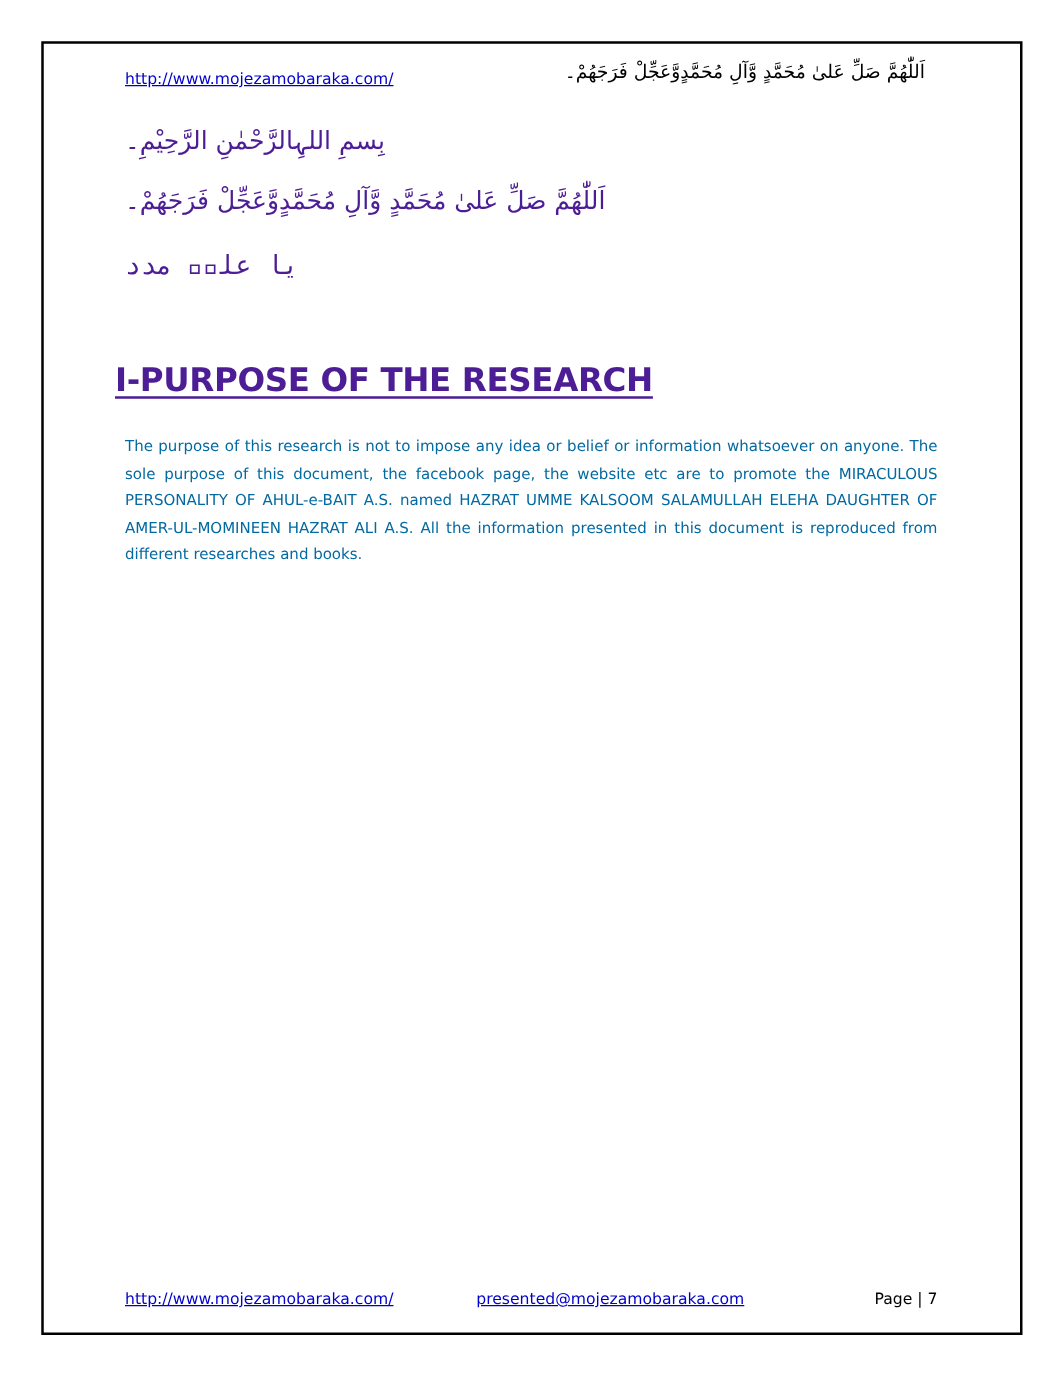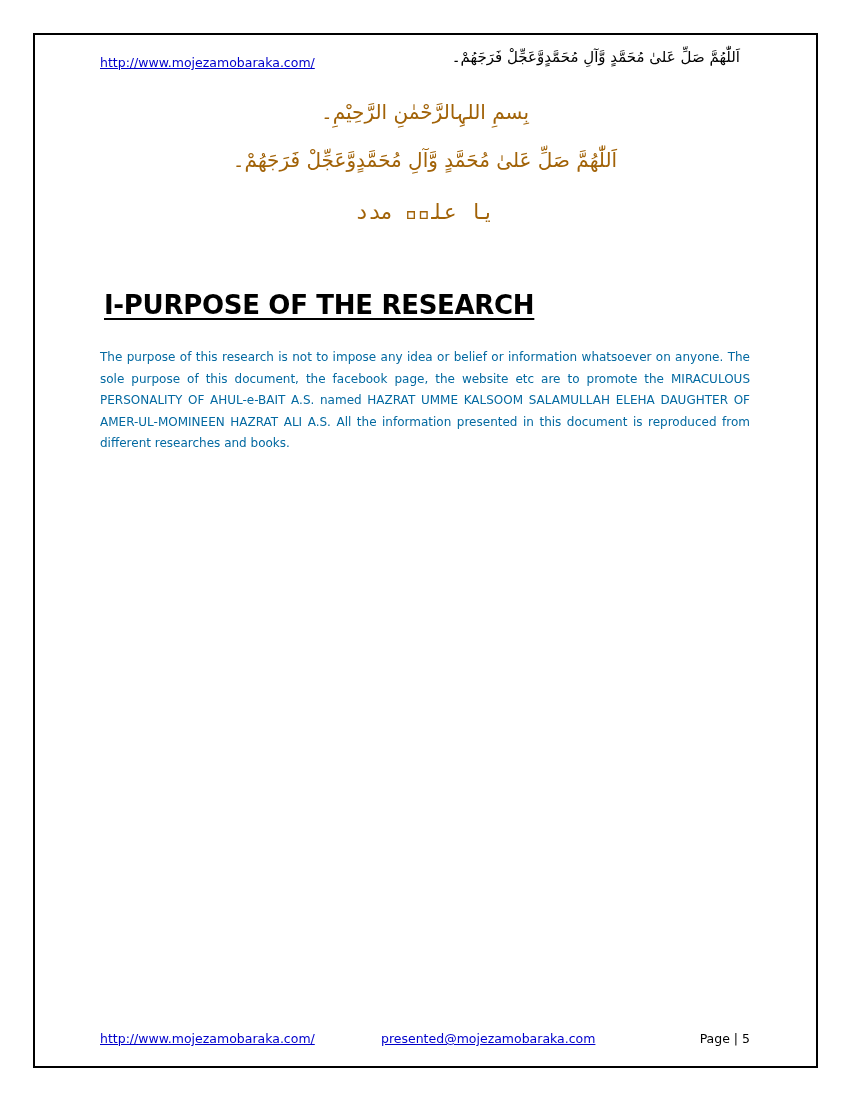--- a/index.html
+++ b/index.html
@@ -11,28 +11,28 @@
     .hdr-link {
       position: absolute; left: 100px; top: 55px;
       font-family: "DejaVu Sans", sans-serif; font-size: 12.5px;
       color: #1a0dab; text-decoration: underline; color: #0000cc;
     }
     .hdr-arabic {
       position: absolute; right: 110px; top: 48px;
       font-family: "DejaVu Sans", sans-serif; font-size: 15px; color: #000;
       direction: rtl; white-space: nowrap;
     }
-    .center-block { position: absolute; left: 100px; width: 650px; text-align: center; color: #a16207; }
+    .center-block { position: absolute; left: 100px; width: 650px; text-align: left; color: #4c1d95; }
     .ar1 { top: 100px; font-family: "DejaVu Sans", sans-serif; font-size: 20px; direction: rtl; }
     .ar2 { top: 148px; font-family: "DejaVu Sans", sans-serif; font-size: 20px; direction: rtl; }
     .ar3 { top: 200px; font-family: Liberation Mono, monospace; font-size: 21px; direction: rtl; }
     .heading {
-      position: absolute; left: 104px; top: 290px;
+      position: absolute; left: 92px; top: 290px;
       font-family: "DejaVu Sans", sans-serif; font-weight: bold; font-size: 26px;
-      color: #000000; text-decoration: underline; text-underline-offset: 4px; letter-spacing: -0.3px;
+      color: #4c1d95; text-decoration: underline; text-underline-offset: 4px; letter-spacing: -0.3px;
     }
     .para {
       position: absolute; left: 100px; top: 347px; width: 650px;
       font-family: "DejaVu Sans", sans-serif; font-size: 12px; line-height: 21.5px;
       text-align: justify; color: #0369a1;
     }
     .ftr { position: absolute; top: 1031px; font-family: "DejaVu Sans", sans-serif; font-size: 12.5px; }
     .ftr-link { left: 100px; color: #0000cc; text-decoration: underline; }
     .ftr-email { left: 381px; color: #0000cc; text-decoration: underline; }
     .ftr-page { right: 100px; color: #000; }
@@ -47,13 +47,13 @@
 
 <div class="center-block ar1">بِسمِ اللہِالرَّحْمٰنِ الرَّحِیْمِ۔</div>
 <div class="center-block ar2">اَللّٰهُمَّ صَلِّ عَلیٰ مُحَمَّدٍ وَّآلِ مُحَمَّدٍوَّعَجِّلْ فَرَجَهُمْ۔</div>
 <div class="center-block ar3">یا علیؑ مدد</div>
 
 <h1 class="heading" style="margin:0;">I-PURPOSE OF THE RESEARCH</h1>
 <p class="para" style="margin:0;">The purpose of this research is not to impose any idea or belief or information whatsoever on anyone. The sole purpose of this document, the facebook page, the website etc are to promote the MIRACULOUS PERSONALITY OF AHUL-e-BAIT A.S. named HAZRAT UMME KALSOOM SALAMULLAH ELEHA DAUGHTER OF AMER-UL-MOMINEEN HAZRAT ALI A.S. All the information presented in this document is reproduced from different researches and books.</p>
 
 <a class="ftr ftr-link">http://www.mojezamobaraka.com/</a>
 <a class="ftr ftr-email">presented@mojezamobaraka.com</a>
-<div class="ftr ftr-page">Page | 5</div>
+<div class="ftr ftr-page">Page | 7</div>
 
 </body></html>

